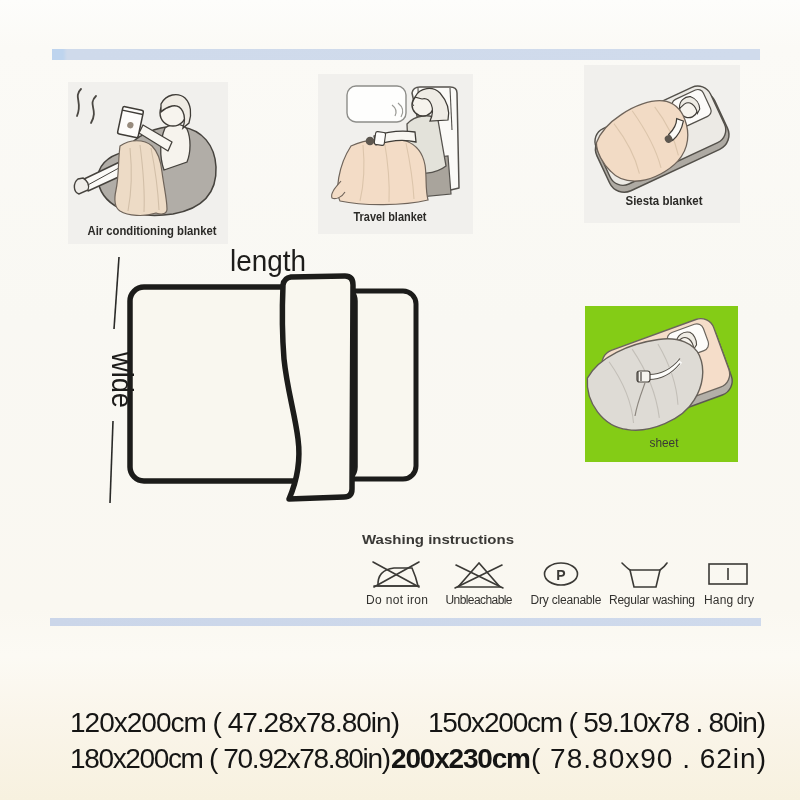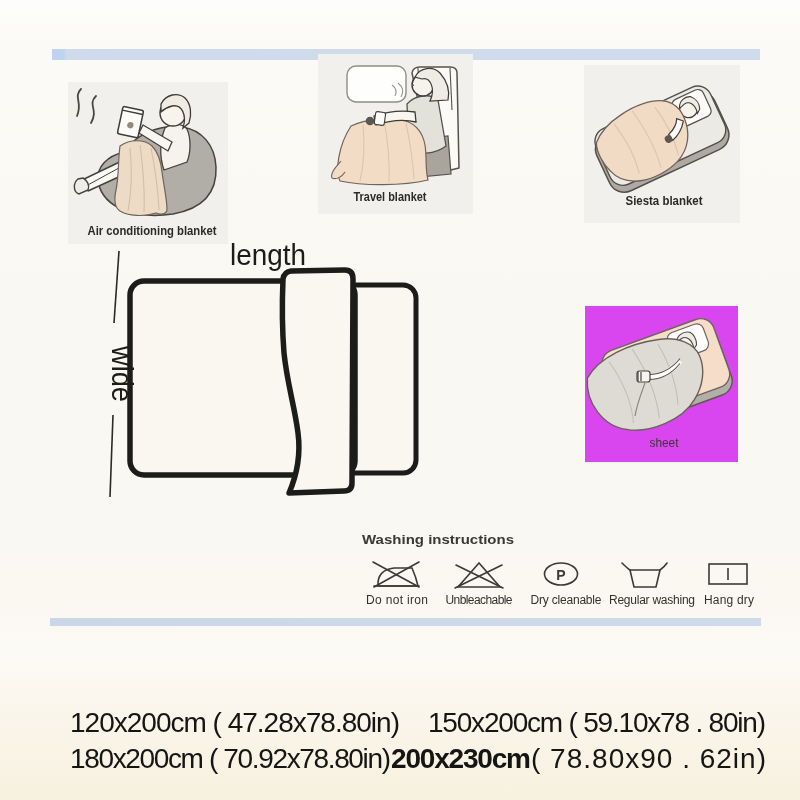--- a/index.html
+++ b/index.html
@@ -48,21 +48,21 @@
 </g>
 
 <circle cx="105" cy="31" r="13" fill="#f7f4ee" stroke="#3f3c37" stroke-width="1.4"></circle>
 
 <path d="M93,22 C98,12 110,10 117,16 C123,22 124,32 121,41 L115,46 C119,33 114,22 104,24 C100,25 96,27 93,30 Z" fill="#f0ece4" stroke="#3f3c37" stroke-width="1.3"></path>
 
 <text x="84" y="153" font-size="13" font-weight="bold" fill="#2b2a27" text-anchor="middle" font-family="Liberation Sans" textLength="129" lengthAdjust="spacingAndGlyphs">Air conditioning blanket</text>
 </svg>
 </div>
 
-<div class="panel" id="p2" style="left:318px;top:54px;width:155px;height:160px">
+<div class="panel" id="p2" style="left:318px;top:74px;width:155px;height:160px">
 <svg width="155" height="160" viewBox="0 0 155 160" xmlns="http://www.w3.org/2000/svg">
 
 <rect x="29" y="12" width="59" height="36" rx="9" fill="#fefefd" stroke="#8d8d89" stroke-width="1.4"></rect>
 
 <path d="M74,31 C78,34 79,38 77,42" fill="none" stroke="#9a9a95" stroke-width="1.2"></path>
 
 <path d="M80,29 C85,33 86,38 83,43" fill="none" stroke="#9a9a95" stroke-width="1.2"></path>
 
 <path d="M94,19 Q95,13 102,13 L132,13 Q139,13 139,19 L141,114 L116,120 L103,60 Z" fill="#fbfaf7" stroke="#55524d" stroke-width="1.5" stroke-linejoin="round"></path>
 
@@ -124,21 +124,21 @@
 
 <path d="M104,67 C99,74 93,78 86,80 L85,73 C91,71 96,68 99,62 Z" fill="#fbfaf7" stroke="#3f3c37" stroke-width="1.2"></path>
 
 <circle cx="83" cy="77" r="3.8" fill="#5d574f"></circle>
 </g>
 
 <text x="80" y="140" font-size="13" font-weight="bold" fill="#2b2a27" text-anchor="middle" font-family="Liberation Sans" textLength="77" lengthAdjust="spacingAndGlyphs">Siesta blanket</text>
 </svg>
 </div>
 
-<div class="panel" id="p4" style="left:585px;top:306px;width:153px;height:156px;background:#d946ef">
+<div class="panel" id="p4" style="left:585px;top:306px;width:153px;height:156px;background:#84cc16">
 <svg width="153" height="156" viewBox="0 0 153 156" xmlns="http://www.w3.org/2000/svg">
 <g transform="translate(-3 7) rotate(-20 78 60)">
 
 <rect x="22" y="28" width="122" height="74" rx="15" fill="#b3afa8" stroke="#5c5852" stroke-width="1.4"></rect>
 
 <rect x="26" y="22" width="118" height="72" rx="14" fill="#f5ddc9" stroke="#6b655d" stroke-width="1.4"></rect>
 
 <rect x="96" y="26" width="38" height="28" rx="7" fill="#fdfcfa" stroke="#6b655d" stroke-width="1.2"></rect>
 
 <circle cx="112" cy="41" r="8.5" fill="#f6f3ed" stroke="#4f4a43" stroke-width="1.2"></circle>
@@ -163,21 +163,21 @@
 <rect x="52" y="65" width="13" height="11" rx="2.5" fill="#f6f4ef" stroke="#46423c" stroke-width="1.2"></rect>
 
 <path d="M53,66 L53,75 M56,66 L56,75" stroke="#46423c" stroke-width="1.2"></path>
 
 <path d="M60,77 C56,88 52,98 50,110" fill="none" stroke="#8b857d" stroke-width="1.2"></path>
 
 <text x="79" y="141" font-size="13" fill="#3a3936" text-anchor="middle" font-family="Liberation Sans" textLength="29" lengthAdjust="spacingAndGlyphs">sheet</text>
 </svg>
 </div>
 
-<div class="abs" id="diagram" style="left:95px;top:238px;width:340px;height:270px">
+<div class="abs" id="diagram" style="left:95px;top:244px;width:340px;height:270px">
 <svg width="340" height="270" viewBox="95 255 340 270" xmlns="http://www.w3.org/2000/svg">
 
 <rect x="305" y="302" width="111" height="188" rx="13" fill="#f9f7ef" stroke="#1c1c1a" stroke-width="5"></rect>
 
 <rect x="130" y="298" width="225" height="194" rx="14" fill="#f9f7ef" stroke="#1c1c1a" stroke-width="5.5"></rect>
 
 <path d="M291,288 L345,287 Q353,287 353,296 L352,500 Q352,508 344,508 L289,510 C296,494 301,473 298,450 C295,425 287,400 284,370 C282,345 282,320 283,296 Q284,289 291,288 Z" fill="#f9f7ef" stroke="#1c1c1a" stroke-width="5.5" stroke-linejoin="round"></path>
 
 <text x="268" y="282" font-size="30" fill="#1d1c1a" text-anchor="middle" font-family="Liberation Sans" textLength="76" lengthAdjust="spacingAndGlyphs">length</text>
 

